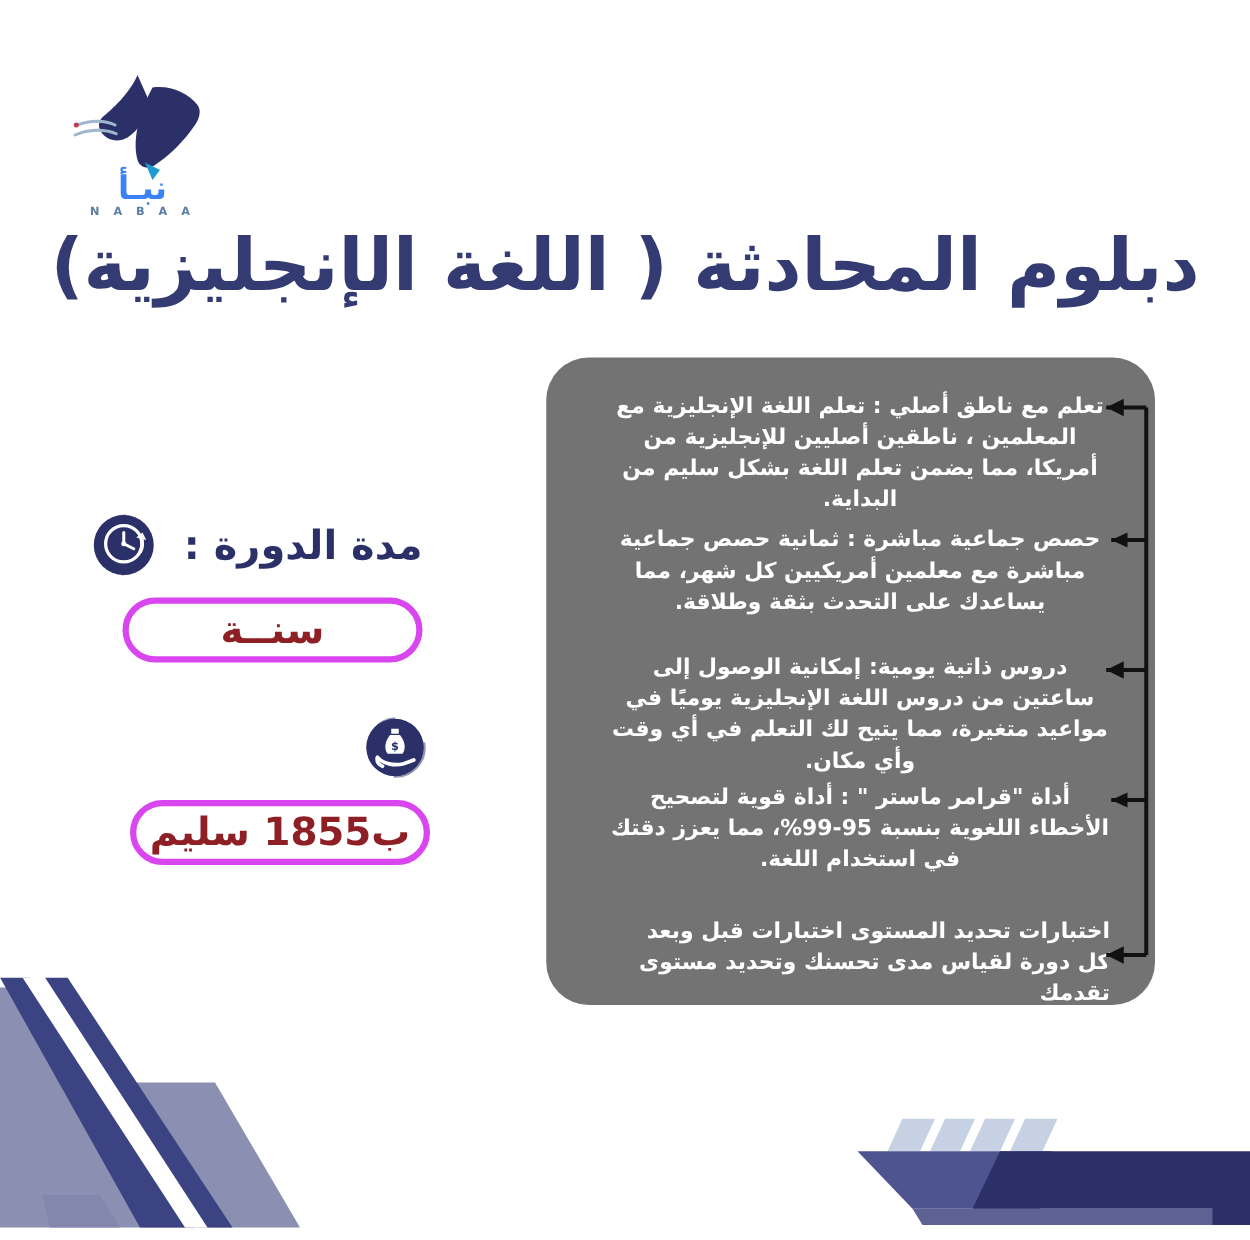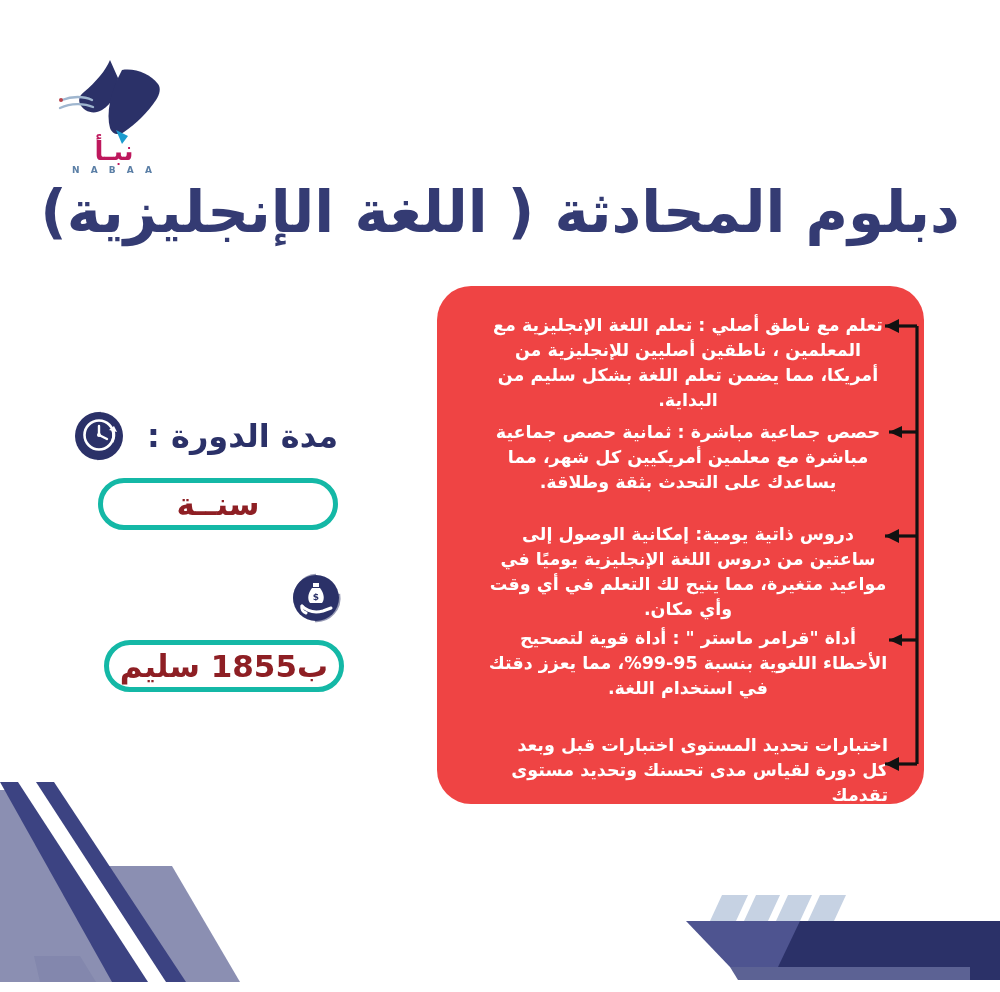--- a/index.html
+++ b/index.html
@@ -29,21 +29,21 @@
   }
   #logo-mark { position: absolute; left: 0; top: 0; }
   #logo-word {
     position: absolute;
     left: 0;
     top: 86px;
     width: 140px;
     text-align: center;
     font-size: 26px;
     font-weight: bold;
-    color: #be185d;
+    color: #3b82f6;
     letter-spacing: 1px;
     line-height: 1;
   }
   #logo-latin {
     position: absolute;
     left: 0;
     top: 114px;
     width: 140px;
     text-align: center;
     font-size: 9px;
@@ -86,21 +86,21 @@
   .badge-icon {
     width: 56px;
     height: 56px;
     flex: 0 0 56px;
   }
   .pill {
     margin-top: 10px;
     width: 240px;
     height: 52px;
     box-sizing: border-box;
-    border: 5px solid #14b8a6;
+    border: 5px solid #d946ef;
     border-radius: 26px;
     background: #ffffff;
     display: flex;
     align-items: center;
     justify-content: center;
     font-size: 31px;
     font-weight: bold;
     color: #8e1f24;
     white-space: nowrap;
   }
@@ -109,21 +109,21 @@
   #price-group { left: 104px; top: 566px; }
   #price-group .info-head { justify-content: flex-end; width: 240px; }
 
   
   #features-panel {
     position: absolute;
     left: 437px;
     top: 286px;
     width: 487px;
     height: 518px;
-    background: #ef4444;
+    background: #737373;
     border-radius: 34px;
   }
   .feature-text {
     position: absolute;
     right: 36px;
     width: 400px;
     text-align: center;
     color: #ffffff;
     font-size: 17.5px;
     font-weight: bold;

